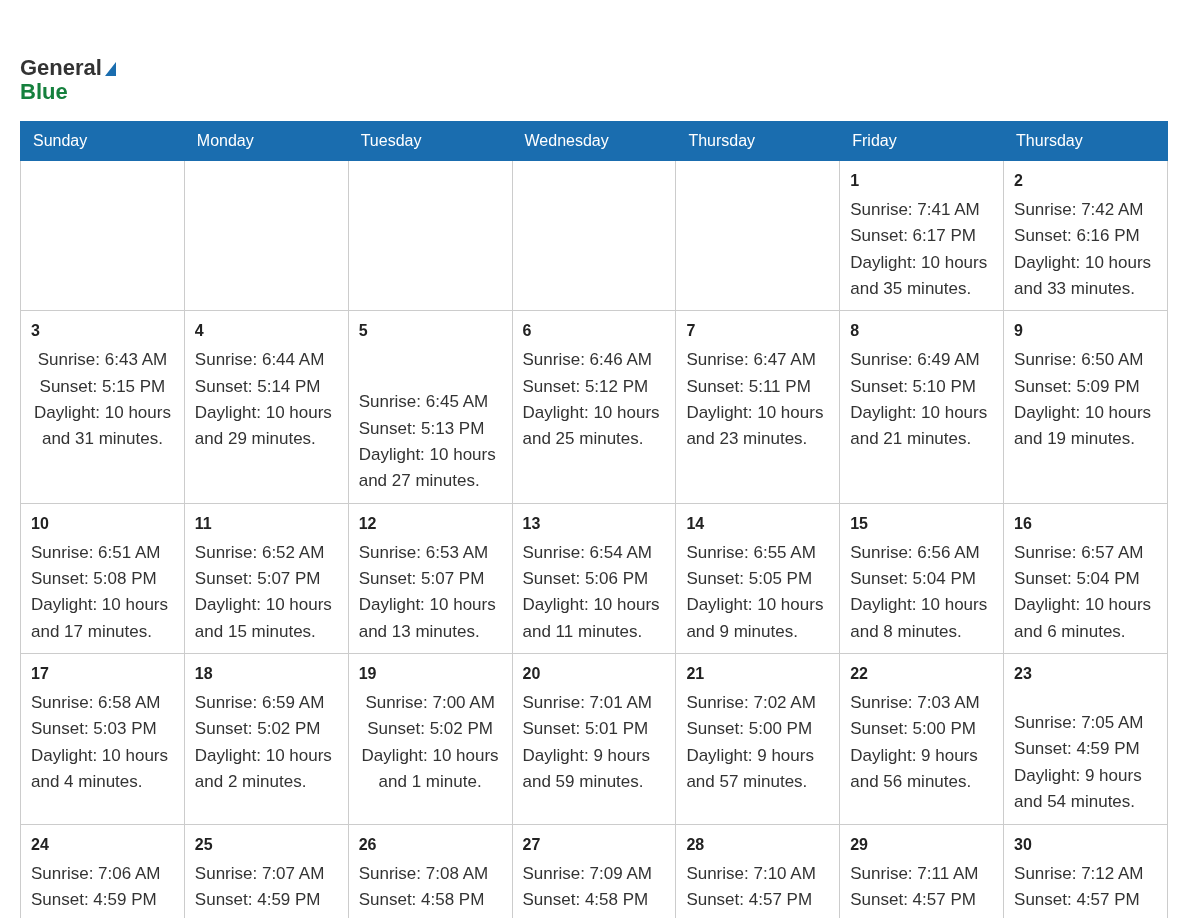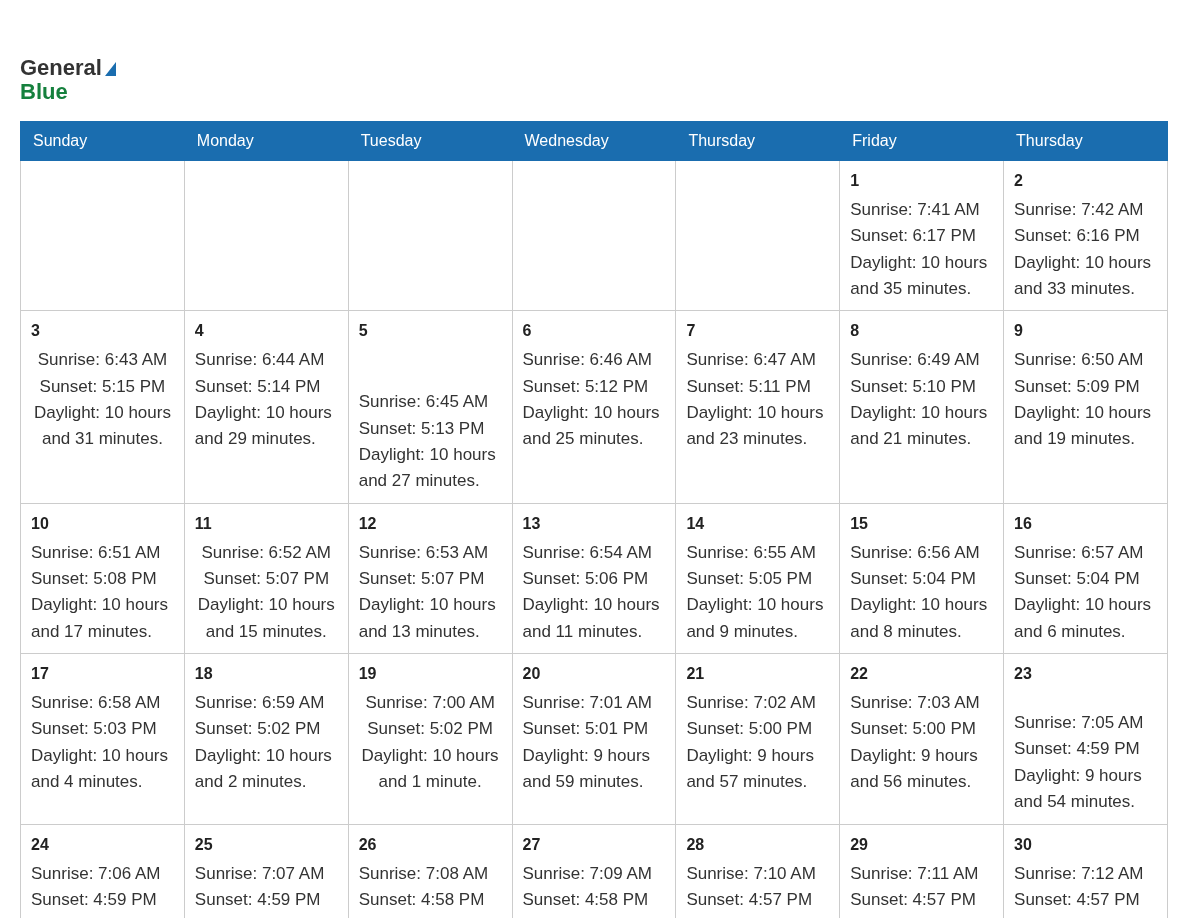--- a/index.html
+++ b/index.html
@@ -188,21 +188,21 @@
       </tr>
       <tr class="week-row">
         <td>
           <span class="day-number">10</span>
           <div class="day-info" style="white-space: pre-line;">Sunrise: 6:51 AM
 Sunset: 5:08 PM
 Daylight: 10 hours and 17 minutes.</div>
         </td>
         <td>
           <span class="day-number">11</span>
-          <div class="day-info" style="white-space: pre-line; text-align: center;">Sunrise: 6:52 AM
+          <div class="day-info" style="white-space: pre-line;">Sunrise: 6:52 AM
 Sunset: 5:07 PM
 Daylight: 10 hours and 15 minutes.</div>
         </td>
         <td>
           <span class="day-number">12</span>
           <div class="day-info" style="white-space: pre-line;">Sunrise: 6:53 AM
 Sunset: 5:07 PM
 Daylight: 10 hours and 13 minutes.</div>
         </td>
         <td>

